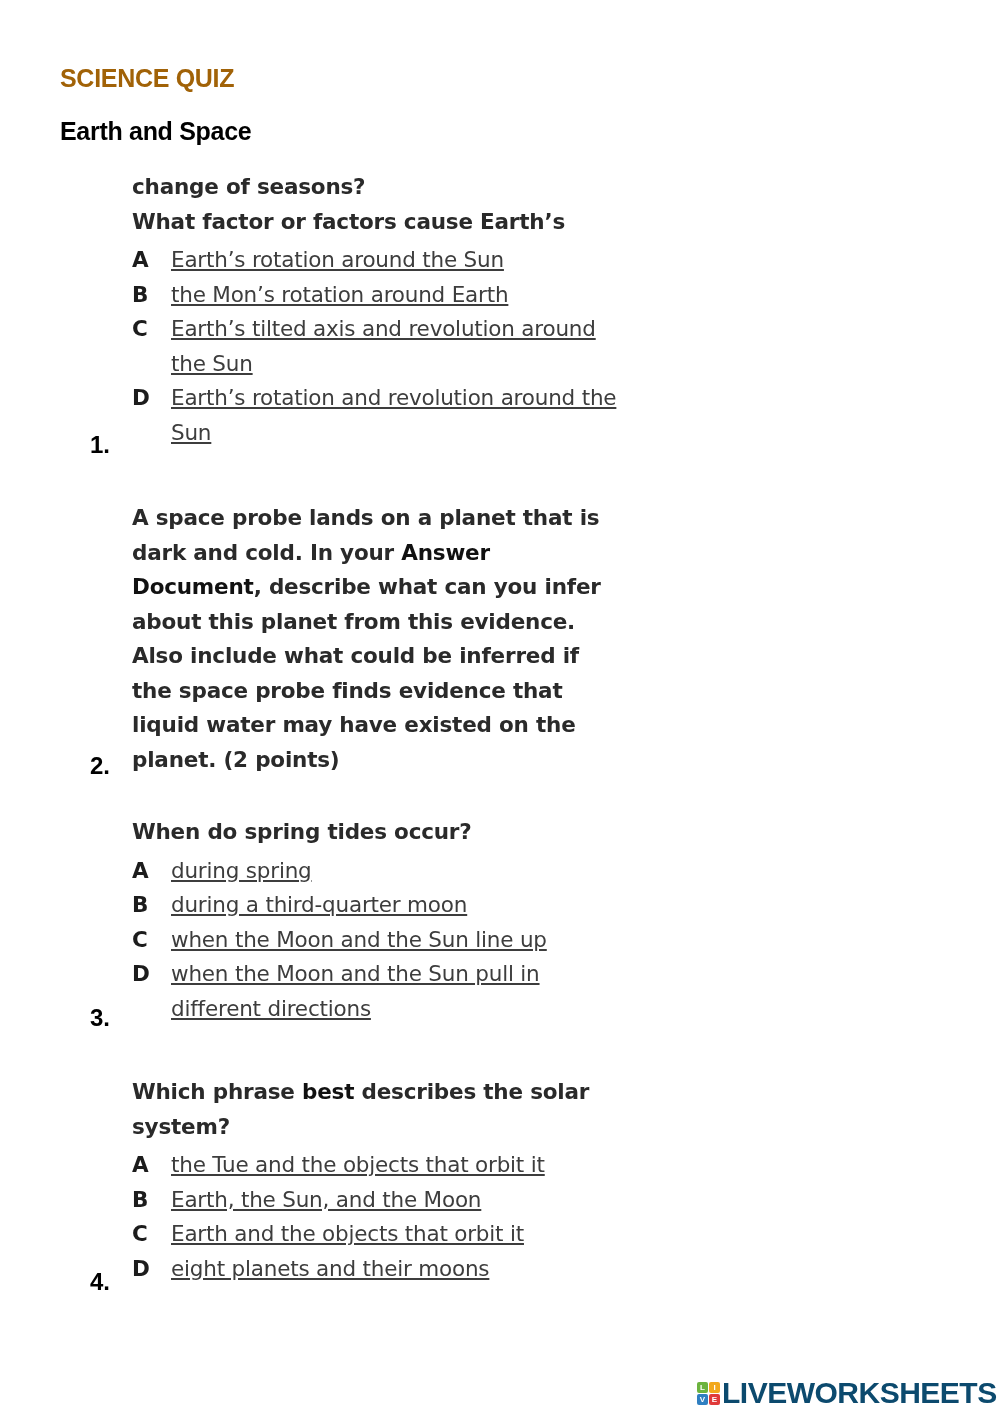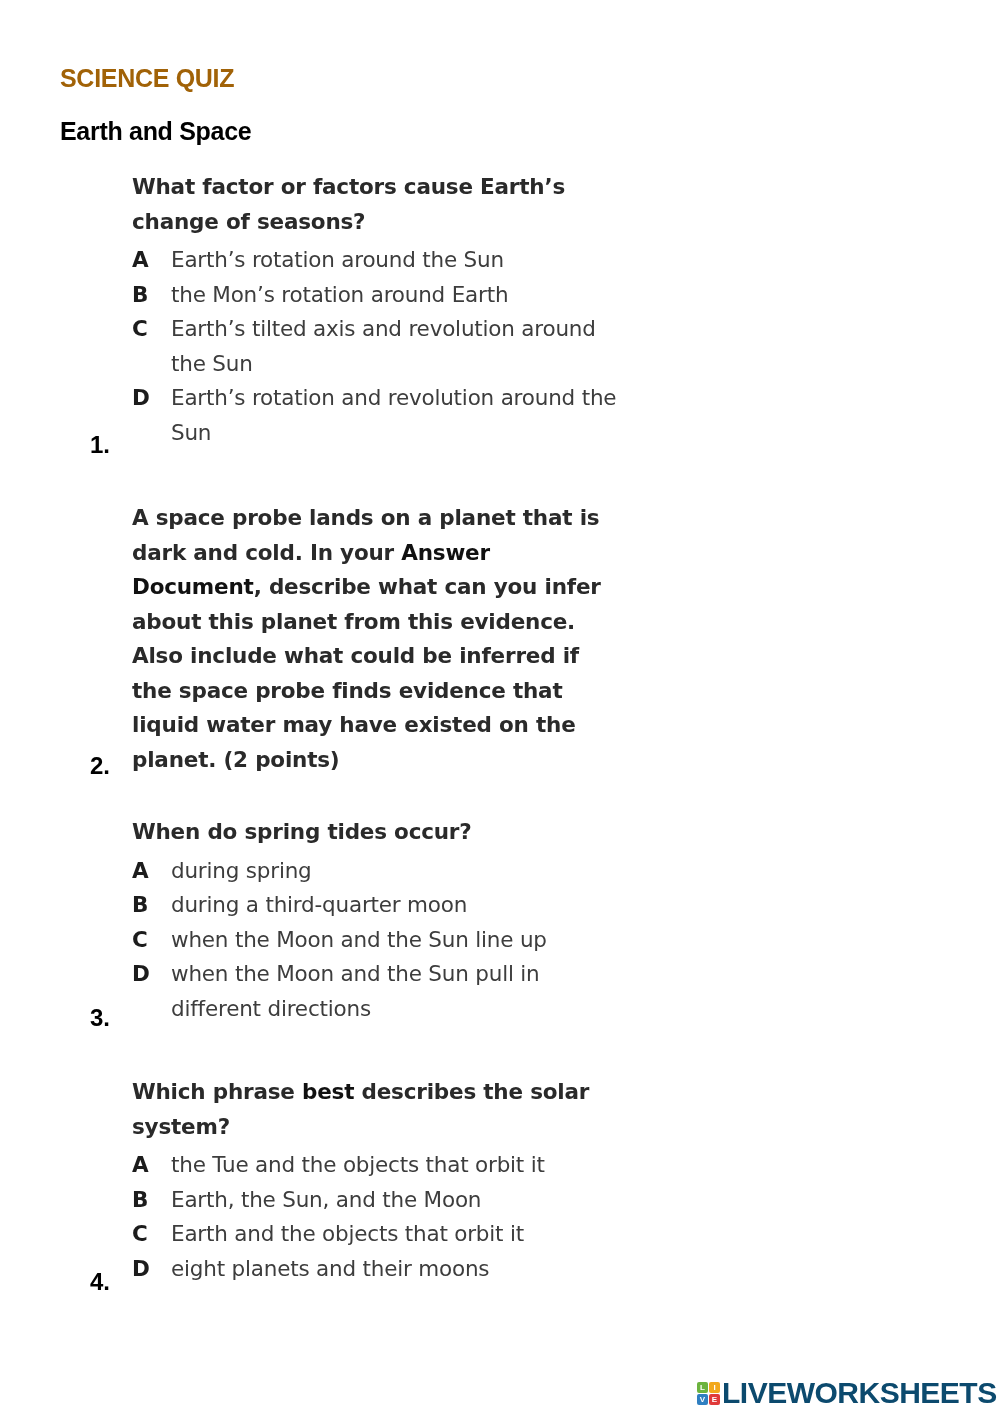--- a/index.html
+++ b/index.html
@@ -25,21 +25,21 @@
       position: absolute; left: 132px; width: 500px;
     }
     .stem {
       font-weight: bold; font-size: 21.5px; color: #2a2a2a; line-height: 34.5px;
       letter-spacing: -0.2px;
     }
     .stem b { color: #111; }
     .options { margin-top: 4px; }
     .option { display: flex; font-size: 21.5px; color: #3d3d3d; line-height: 34.5px; letter-spacing: -0.2px; }
     .option .letter { width: 39px; flex: none; font-weight: bold; color: #1c1c1c; }
-    .option .text { flex: 1; }
+    .option .text { flex: 1; text-decoration: underline; }
     .logo {
       position: absolute; left: 697px; top: 1378px; display: flex; align-items: center;
     }
     .logo-grid {
       display: grid; grid-template-columns: 11px 11px; grid-template-rows: 11px 11px; gap: 1px; margin-right: 2px;
     }
     .logo-cell {
       font-family: "Liberation Sans", sans-serif; font-size: 8px; font-weight: bold; color: #fff;
       display: flex; align-items: center; justify-content: center; border-radius: 2px;
     }
@@ -49,22 +49,22 @@
     }
   </style>
 </head>
 <body>
 
 <div class="doc-title">SCIENCE QUIZ</div>
 <div class="doc-subtitle">Earth and Space</div>
 
 <div class="question" style="top:170px;">
   <div class="stem">
+    <div>change of seasons?</div>
     <div>What factor or factors cause Earth’s</div>
-    <div>change of seasons?</div>
   </div>
   <div class="options">
     <div class="option">
       <span class="letter">A</span>
       <span class="text">Earth’s rotation around the Sun</span>
     </div>
     <div class="option">
       <span class="letter">B</span>
       <span class="text">the Mon’s rotation around Earth</span>
     </div>

